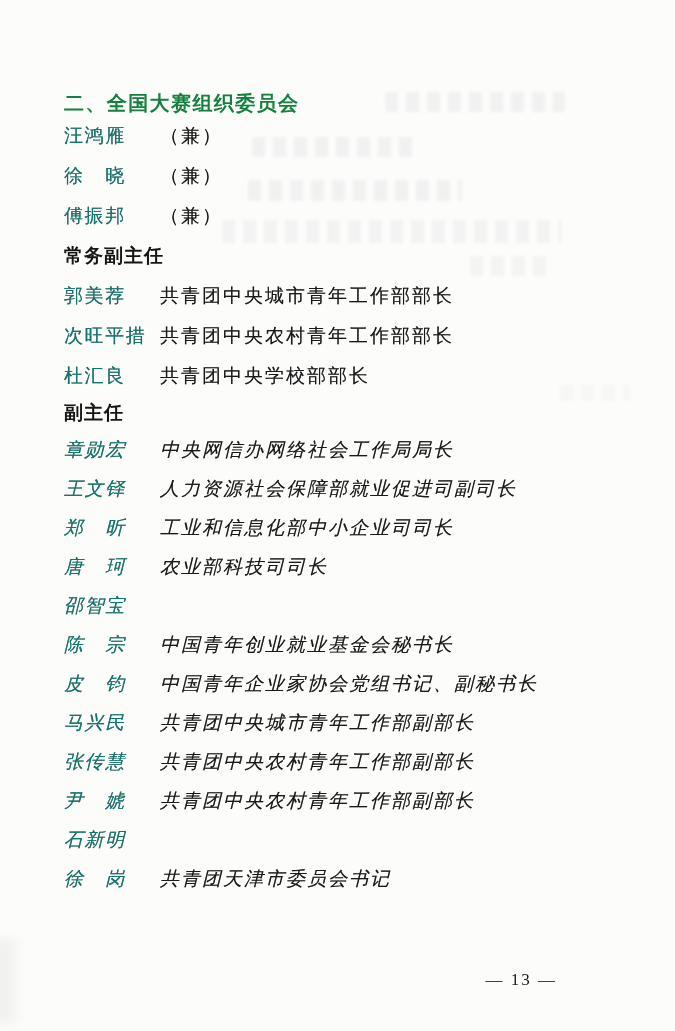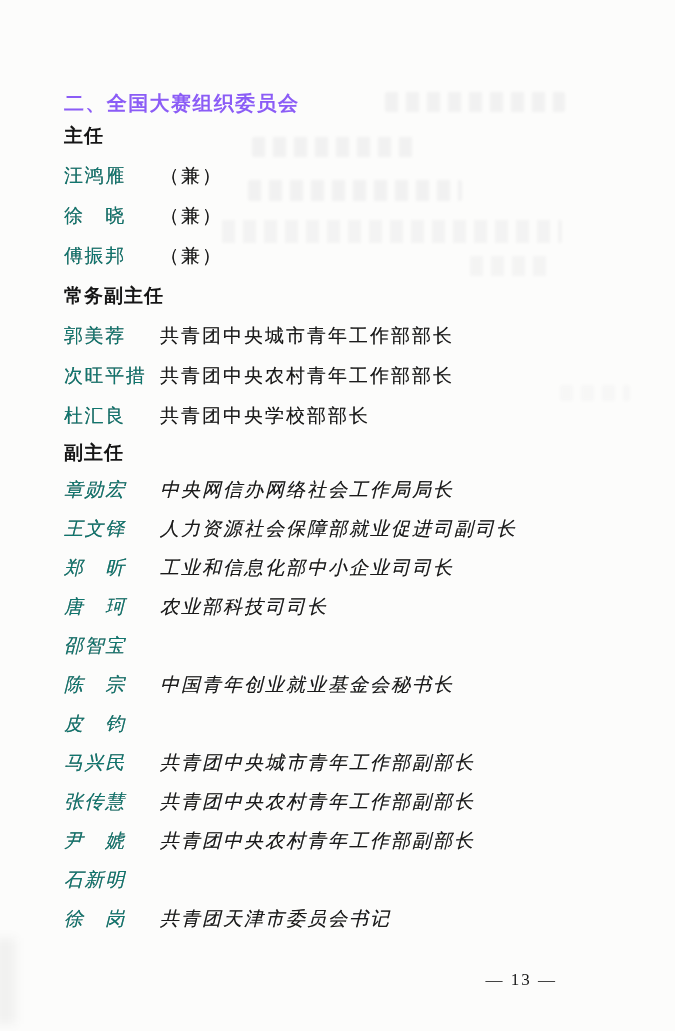--- a/index.html
+++ b/index.html
@@ -23,21 +23,21 @@
   }
   h1.doc-title {
     margin: 0;
     padding-top: 90px;
     height: 26px;
     line-height: 26px;
     font-family: "Liberation Sans", sans-serif;
     font-weight: 700;
     font-size: 20px;
     letter-spacing: 1.4px;
-    color: #8b5cf6;
+    color: #15803d;
   }
   h2.section-heading {
     margin: 0;
     font-family: "Liberation Sans", sans-serif;
     font-weight: 700;
     font-size: 19px;
     letter-spacing: 1px;
     color: #161616;
   }
   .h-first  { margin-top: 18px; height: 40px; line-height: 40px; }
@@ -111,21 +111,20 @@
   <div class="ghost g3"></div>
   <div class="ghost g4"></div>
   <div class="ghost g5"></div>
   <div class="ghost g6"></div>
   <div class="shadow-bl"></div>
 
   <div class="content">
 
     <h1 class="doc-title">二、全国大赛组织委员会</h1>
 
-    <h2 class="section-heading h-first">主任</h2>
     <div class="sec-dir">
       <div class="row">
         <span class="name">汪鸿雁</span>
         <span class="role">（兼）</span>
       </div>
       <div class="row">
         <span class="name">徐　晓</span>
         <span class="role">（兼）</span>
       </div>
       <div class="row">
@@ -170,20 +169,21 @@
       </div>
       <div class="row">
         <span class="name">邵智宝</span>
       </div>
       <div class="row">
         <span class="name">陈　宗</span>
         <span class="role">中国青年创业就业基金会秘书长</span>
       </div>
       <div class="row">
         <span class="name">皮　钧</span>
+        <span class="role">中国青年企业家协会党组书记、副秘书长</span>
       </div>
       <div class="row">
         <span class="name">马兴民</span>
         <span class="role">共青团中央城市青年工作部副部长</span>
       </div>
       <div class="row">
         <span class="name">张传慧</span>
         <span class="role">共青团中央农村青年工作部副部长</span>
       </div>
       <div class="row">

